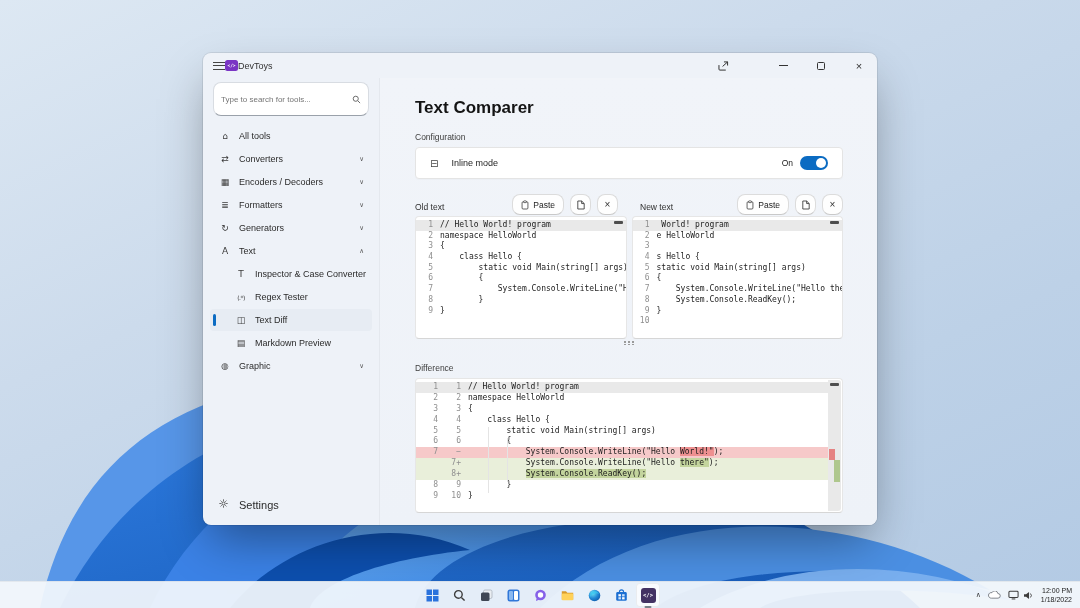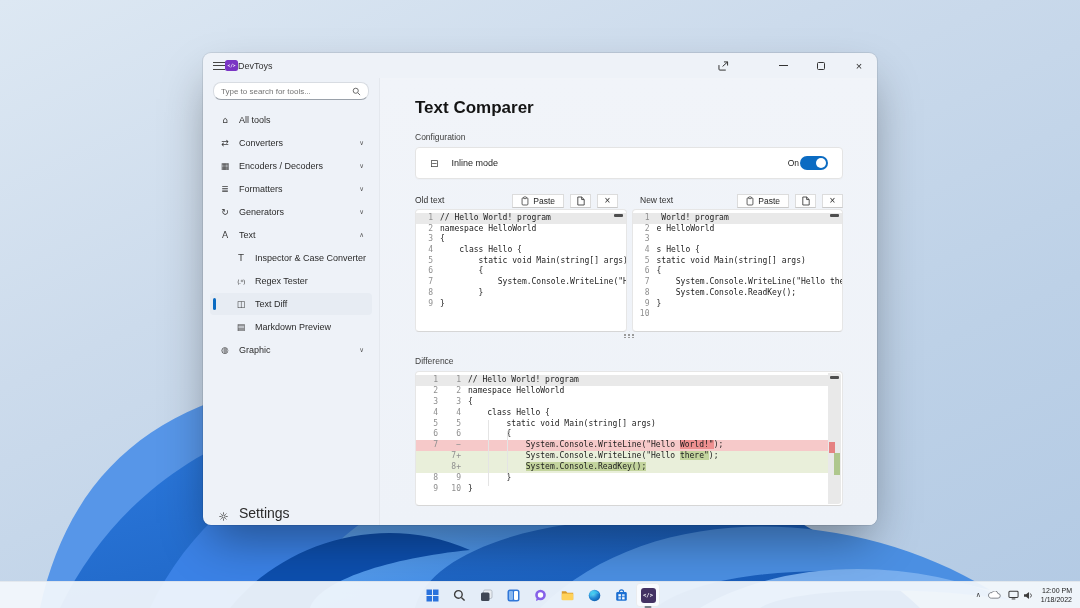--- a/index.html
+++ b/index.html
@@ -44,57 +44,57 @@
   .ctl-pip { margin-right:22px; }
   .min-bar { width:9px; height:1.3px; background:#333; }
   .max-box { width:8px; height:8px; border:1.1px solid #333; border-radius:1.5px; }
   .close-x { font-size:11px; color:#333; line-height:10px; }
 
   .winbody { flex:1; display:flex; min-height:0; }
 
   
   .sidebar { width:177px; flex:0 0 auto; display:flex; flex-direction:column; border-right:1px solid rgba(0,0,0,.04); }
   .search-box {
-    margin:4px 10px 0; height:18px; background:#fff; border:1px solid #d8dce2;
+    margin:4px 10px 0; height:34px; background:#fff; border:1px solid #d8dce2;
     border-bottom-color:#9aa1aa; border-radius:8px; display:flex; align-items:center; padding:0 7px;
   }
   .search-box input { border:0; outline:0; flex:1; font-size:8px; color:#616161; background:transparent; font-family:inherit; min-width:0; }
   .nav { margin-top:9px; flex:1; overflow:hidden; }
   .nav-row { height:22px; margin:0 7px 1px; border-radius:4px; display:flex; align-items:center; position:relative; font-size:9px; color:#2b2b2b; }
   .nav-row.selected { background:#e7ecf3; }
   .nav-accent { display:none; position:absolute; left:3px; top:5px; width:3px; height:12px; border-radius:2px; background:#0b6bc2; }
   .nav-row.selected .nav-accent { display:block; }
   .nav-glyph { width:12px; margin-left:9px; font-size:9px; color:#3a3a3a; text-align:center; flex:0 0 auto; font-family:"DejaVu Sans",sans-serif; }
   .nav-row.child .nav-glyph { margin-left:25px; }
   .nav-glyph.tiny { font-size:6px; letter-spacing:-.5px; }
   .nav-label { margin-left:8px; white-space:nowrap; }
   .nav-chev { position:absolute; right:8px; font-size:6.5px; color:#555; }
-  .settings-row { height:22px; margin:0 7px 4px; border-radius:4px; display:flex; align-items:flex-end; font-size:14px; color:#2b2b2b; }
+  .settings-row { height:22px; margin:0 7px 4px; border-radius:4px; display:flex; align-items:flex-start; font-size:11px; color:#2b2b2b; }
 
   
   .main { flex:1; min-width:0; padding:0 34px 0 35px; position:relative; background:linear-gradient(180deg,#f1f4f9,#eef2f8); }
   .page-title { margin-top:20px; font-size:17px; font-weight:700; color:#141414; }
   .section-label { margin-top:14px; font-size:8.5px; color:#404040; }
   .config-card {
     margin-top:5px; height:32px; background:#fff; border:1px solid #e4e4e4; border-radius:4px;
     display:flex; align-items:center; padding:0 14px; box-shadow:0 1px 1px rgba(0,0,0,.02);
   }
   .cfg-glyph { font-size:10px; color:#444; font-family:"DejaVu Sans",sans-serif; }
   .cfg-label { margin-left:13px; font-size:9px; color:#1d1d1d; flex:1; }
-  .toggle-state { font-size:8.5px; color:#1d1d1d; margin-right:1px; }
+  .toggle-state { font-size:8.5px; color:#1d1d1d; margin-right:7px; }
   .toggle { width:28px; height:14px; border-radius:7px; background:#0b6bc2; position:relative; }
   .toggle-knob { position:absolute; top:2px; right:2px; width:10px; height:10px; border-radius:50%; background:#fff; }
 
   .cols-header { margin-top:15px; display:flex; gap:22px; }
   .col-head { flex:1; display:flex; align-items:flex-end; min-width:0; }
   .col-title { font-size:8.5px; color:#2f2f2f; padding-bottom:3px; flex:1; }
   .btns { display:flex; gap:6px; align-items:flex-end; }
   .btn {
-    height:14px; background:#fefefe; border:1px solid #dcdcdc; border-bottom-color:#c9c9c9;
-    border-radius:0; display:flex; align-items:center; justify-content:center; gap:4px;
+    height:21px; background:#fefefe; border:1px solid #dcdcdc; border-bottom-color:#c9c9c9;
+    border-radius:8px; display:flex; align-items:center; justify-content:center; gap:4px;
     font-size:8.5px; color:#1d1d1d; padding:0 8px;
   }
   .btn.iconic { width:21px; padding:0; }
   .btn .x-glyph { font-size:10px; color:#333; line-height:8px; }
 
   .editors-row { margin-top:1px; display:flex; gap:5px; }
   .editor {
     flex:1; height:123px; background:#fff; border:1px solid #e6e6e6; border-bottom-color:#d6d6d6;
     border-radius:4px; overflow:hidden; position:relative; padding-top:3px;
     font-family:"DejaVu Sans Mono",monospace; font-size:8px; line-height:10.7px;

